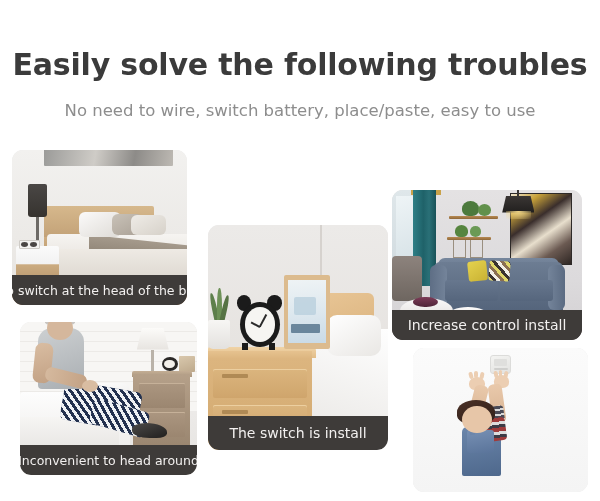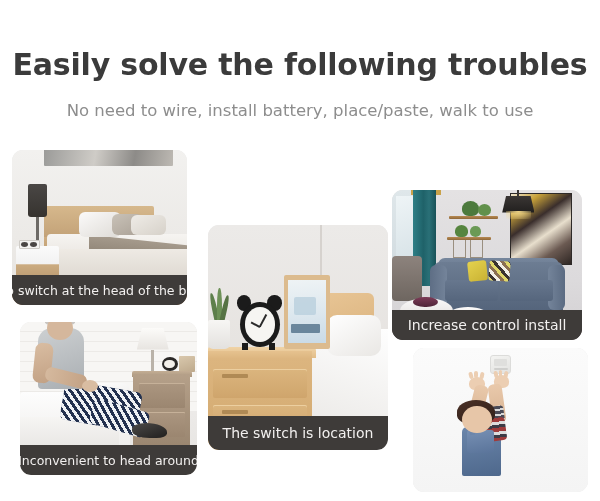--- a/index.html
+++ b/index.html
@@ -285,21 +285,21 @@
   .c5-f5     { left:49%; top:15%; width:2%; height:5%; background:#ecceb2; border-radius:2px; }
   .c5-f6     { left:52%; top:16%; width:2%; height:5%; background:#ecceb2; border-radius:2px; transform:rotate(12deg); }
 </style>
 </head>
 <body>
 
 <div id="page">
 
   <div class="header">
     <div class="title">Easily solve the following troubles</div>
-    <div class="subtitle">No need to wire, install battery, place/paste, walk to use</div>
+    <div class="subtitle">No need to wire, switch battery, place/paste, easy to use</div>
   </div>
 
   <div class="card" style="left:12px; top:150px; width:175px; height:155px;">
     <div class="photo">
       <div class="sh c1-wall"></div>
       <div class="sh c1-art"></div>
       <div class="sh c1-floor"></div>
       <div class="sh c1-head"></div>
       <div class="sh c1-bed"></div>
       <div class="sh c1-mat"></div>
@@ -341,21 +341,21 @@
       <div class="sh c2-clockF"></div>
       <div class="sh c2-hand1"></div>
       <div class="sh c2-hand2"></div>
       <div class="sh c2-foot1"></div>
       <div class="sh c2-foot2"></div>
       <div class="sh c2-leaf1"></div>
       <div class="sh c2-leaf2"></div>
       <div class="sh c2-leaf3"></div>
       <div class="sh c2-pot"></div>
     </div>
-    <div class="caption cap-lg" style="height:34px;">The switch is location</div>
+    <div class="caption cap-lg" style="height:34px;">The switch is install</div>
   </div>
 
   <div class="card" style="left:392px; top:190px; width:190px; height:150px;">
     <div class="photo">
       <div class="sh c3-wall"></div>
       <div class="sh c3-win"></div>
       <div class="sh c3-winG"></div>
       <div class="sh c3-rod"></div>
       <div class="sh c3-curt"></div>
       <div class="sh c3-art"></div>

